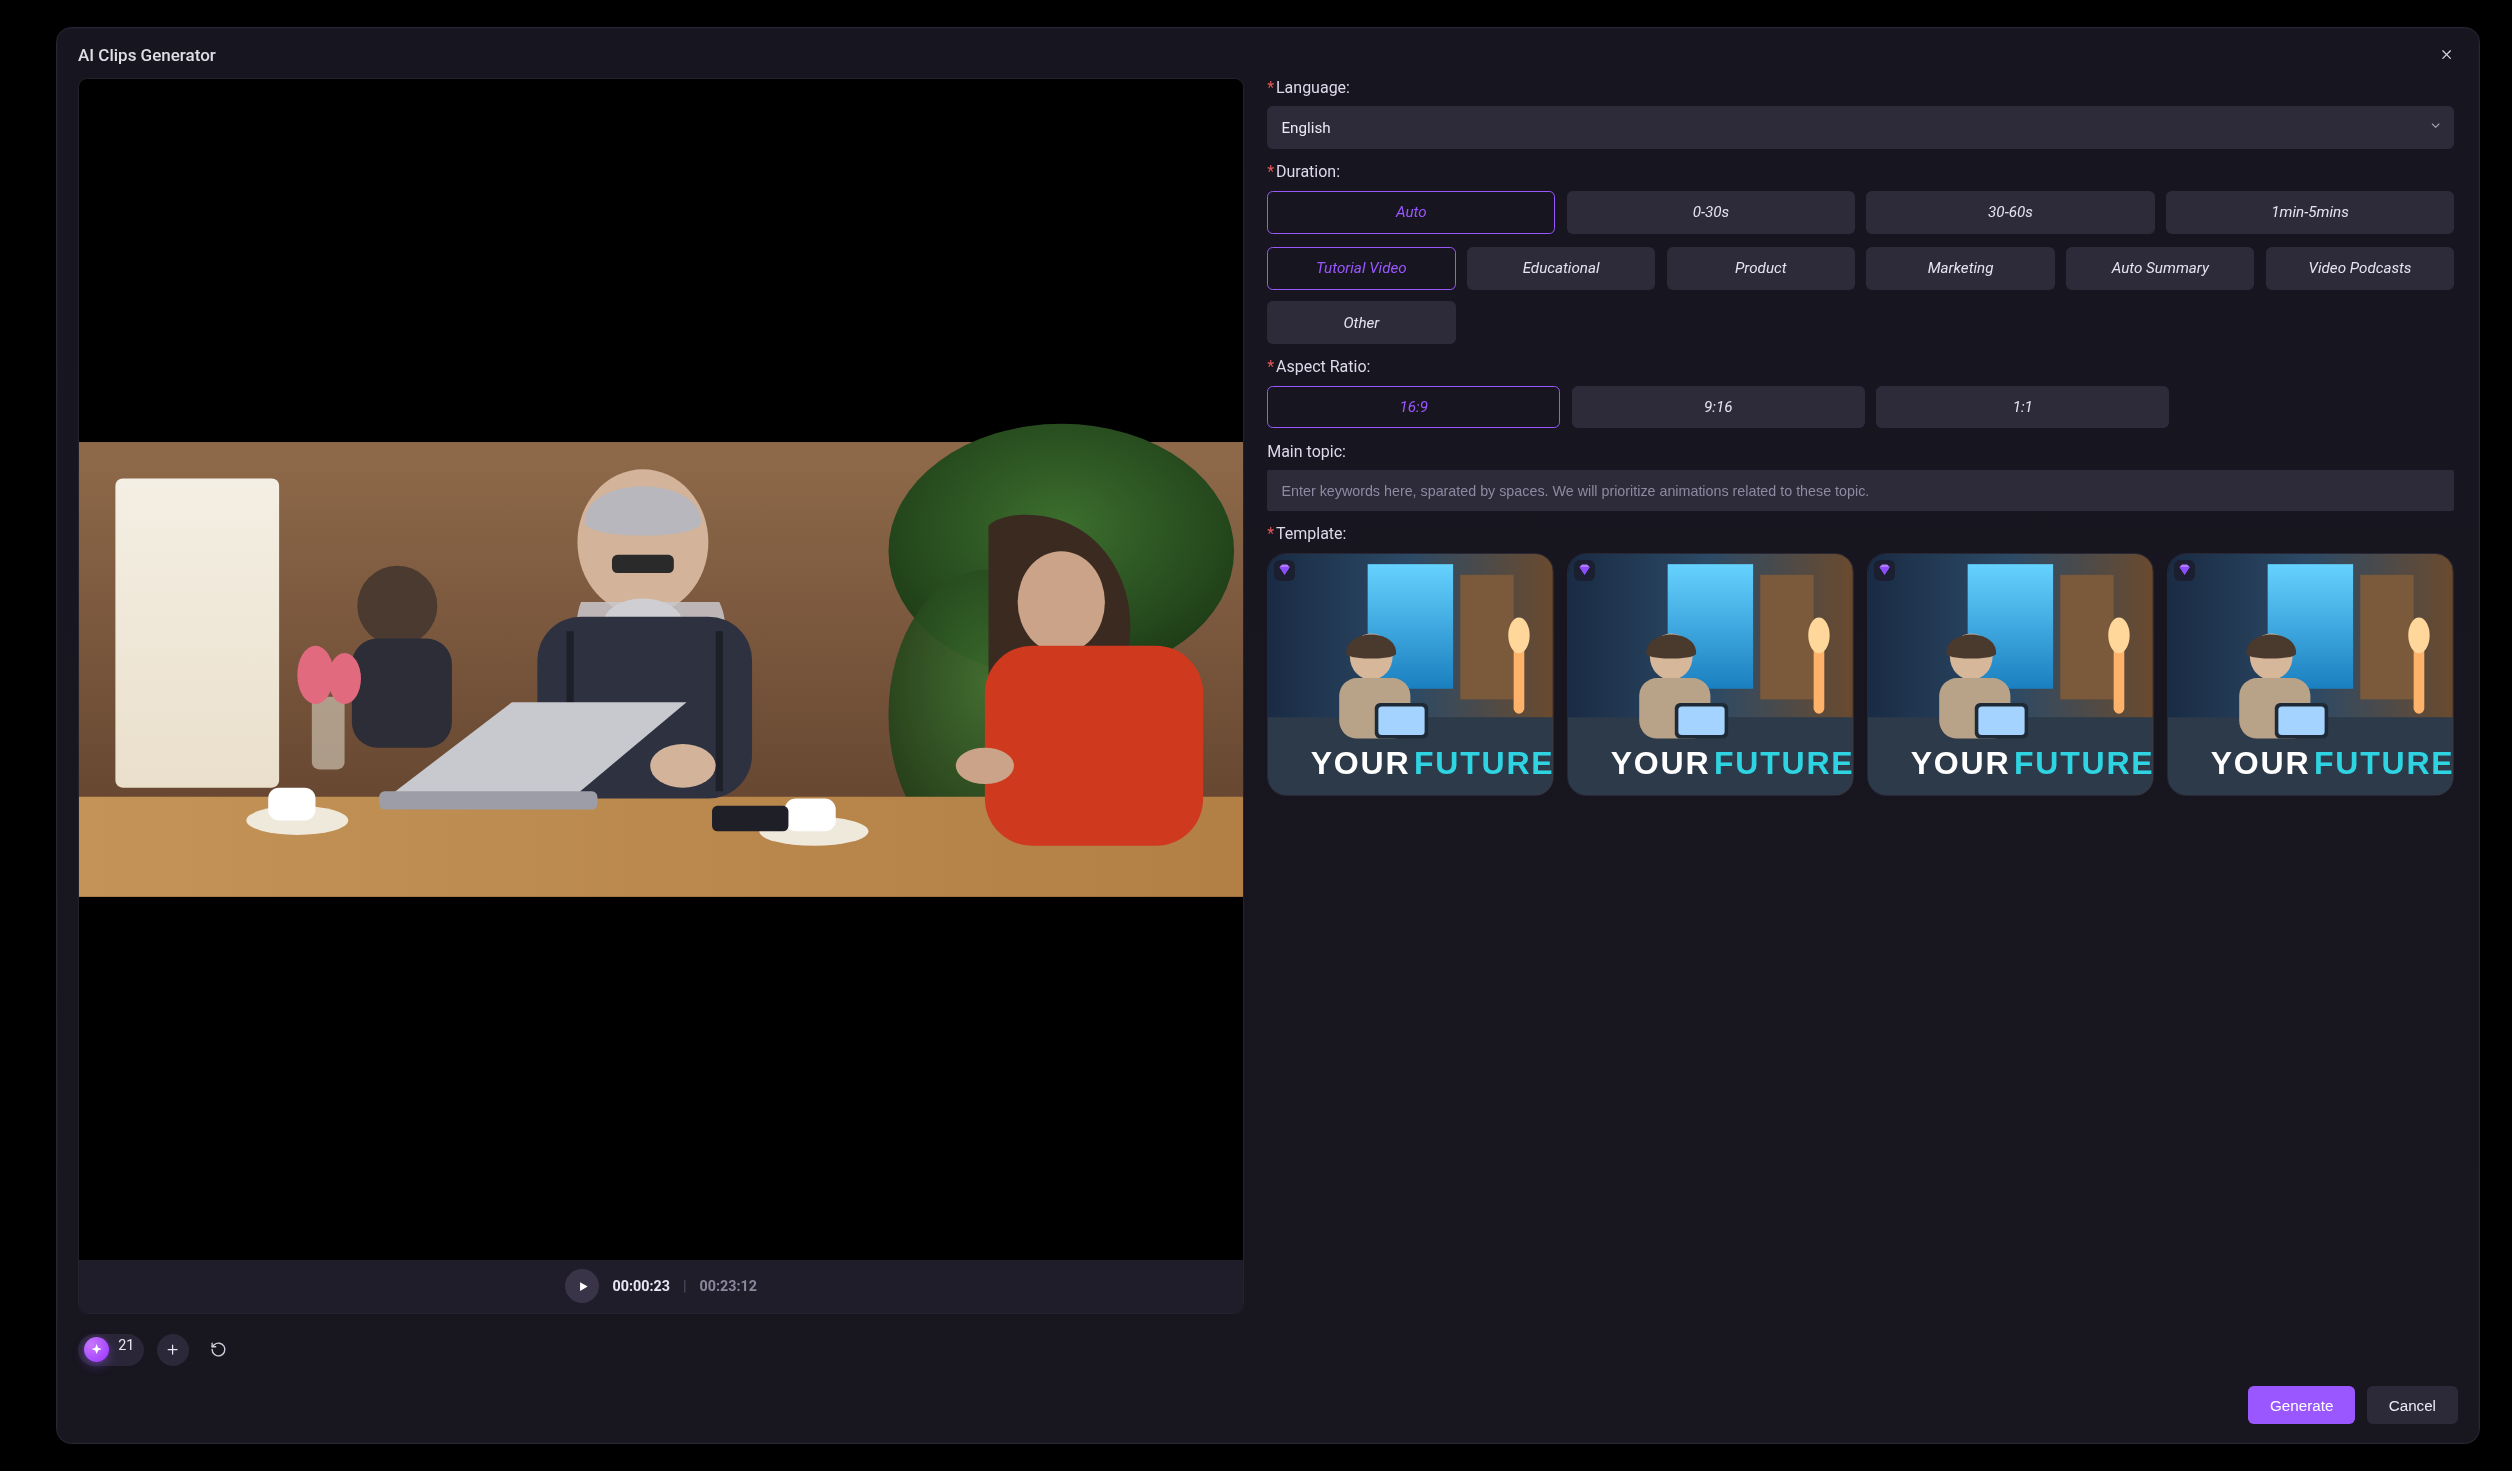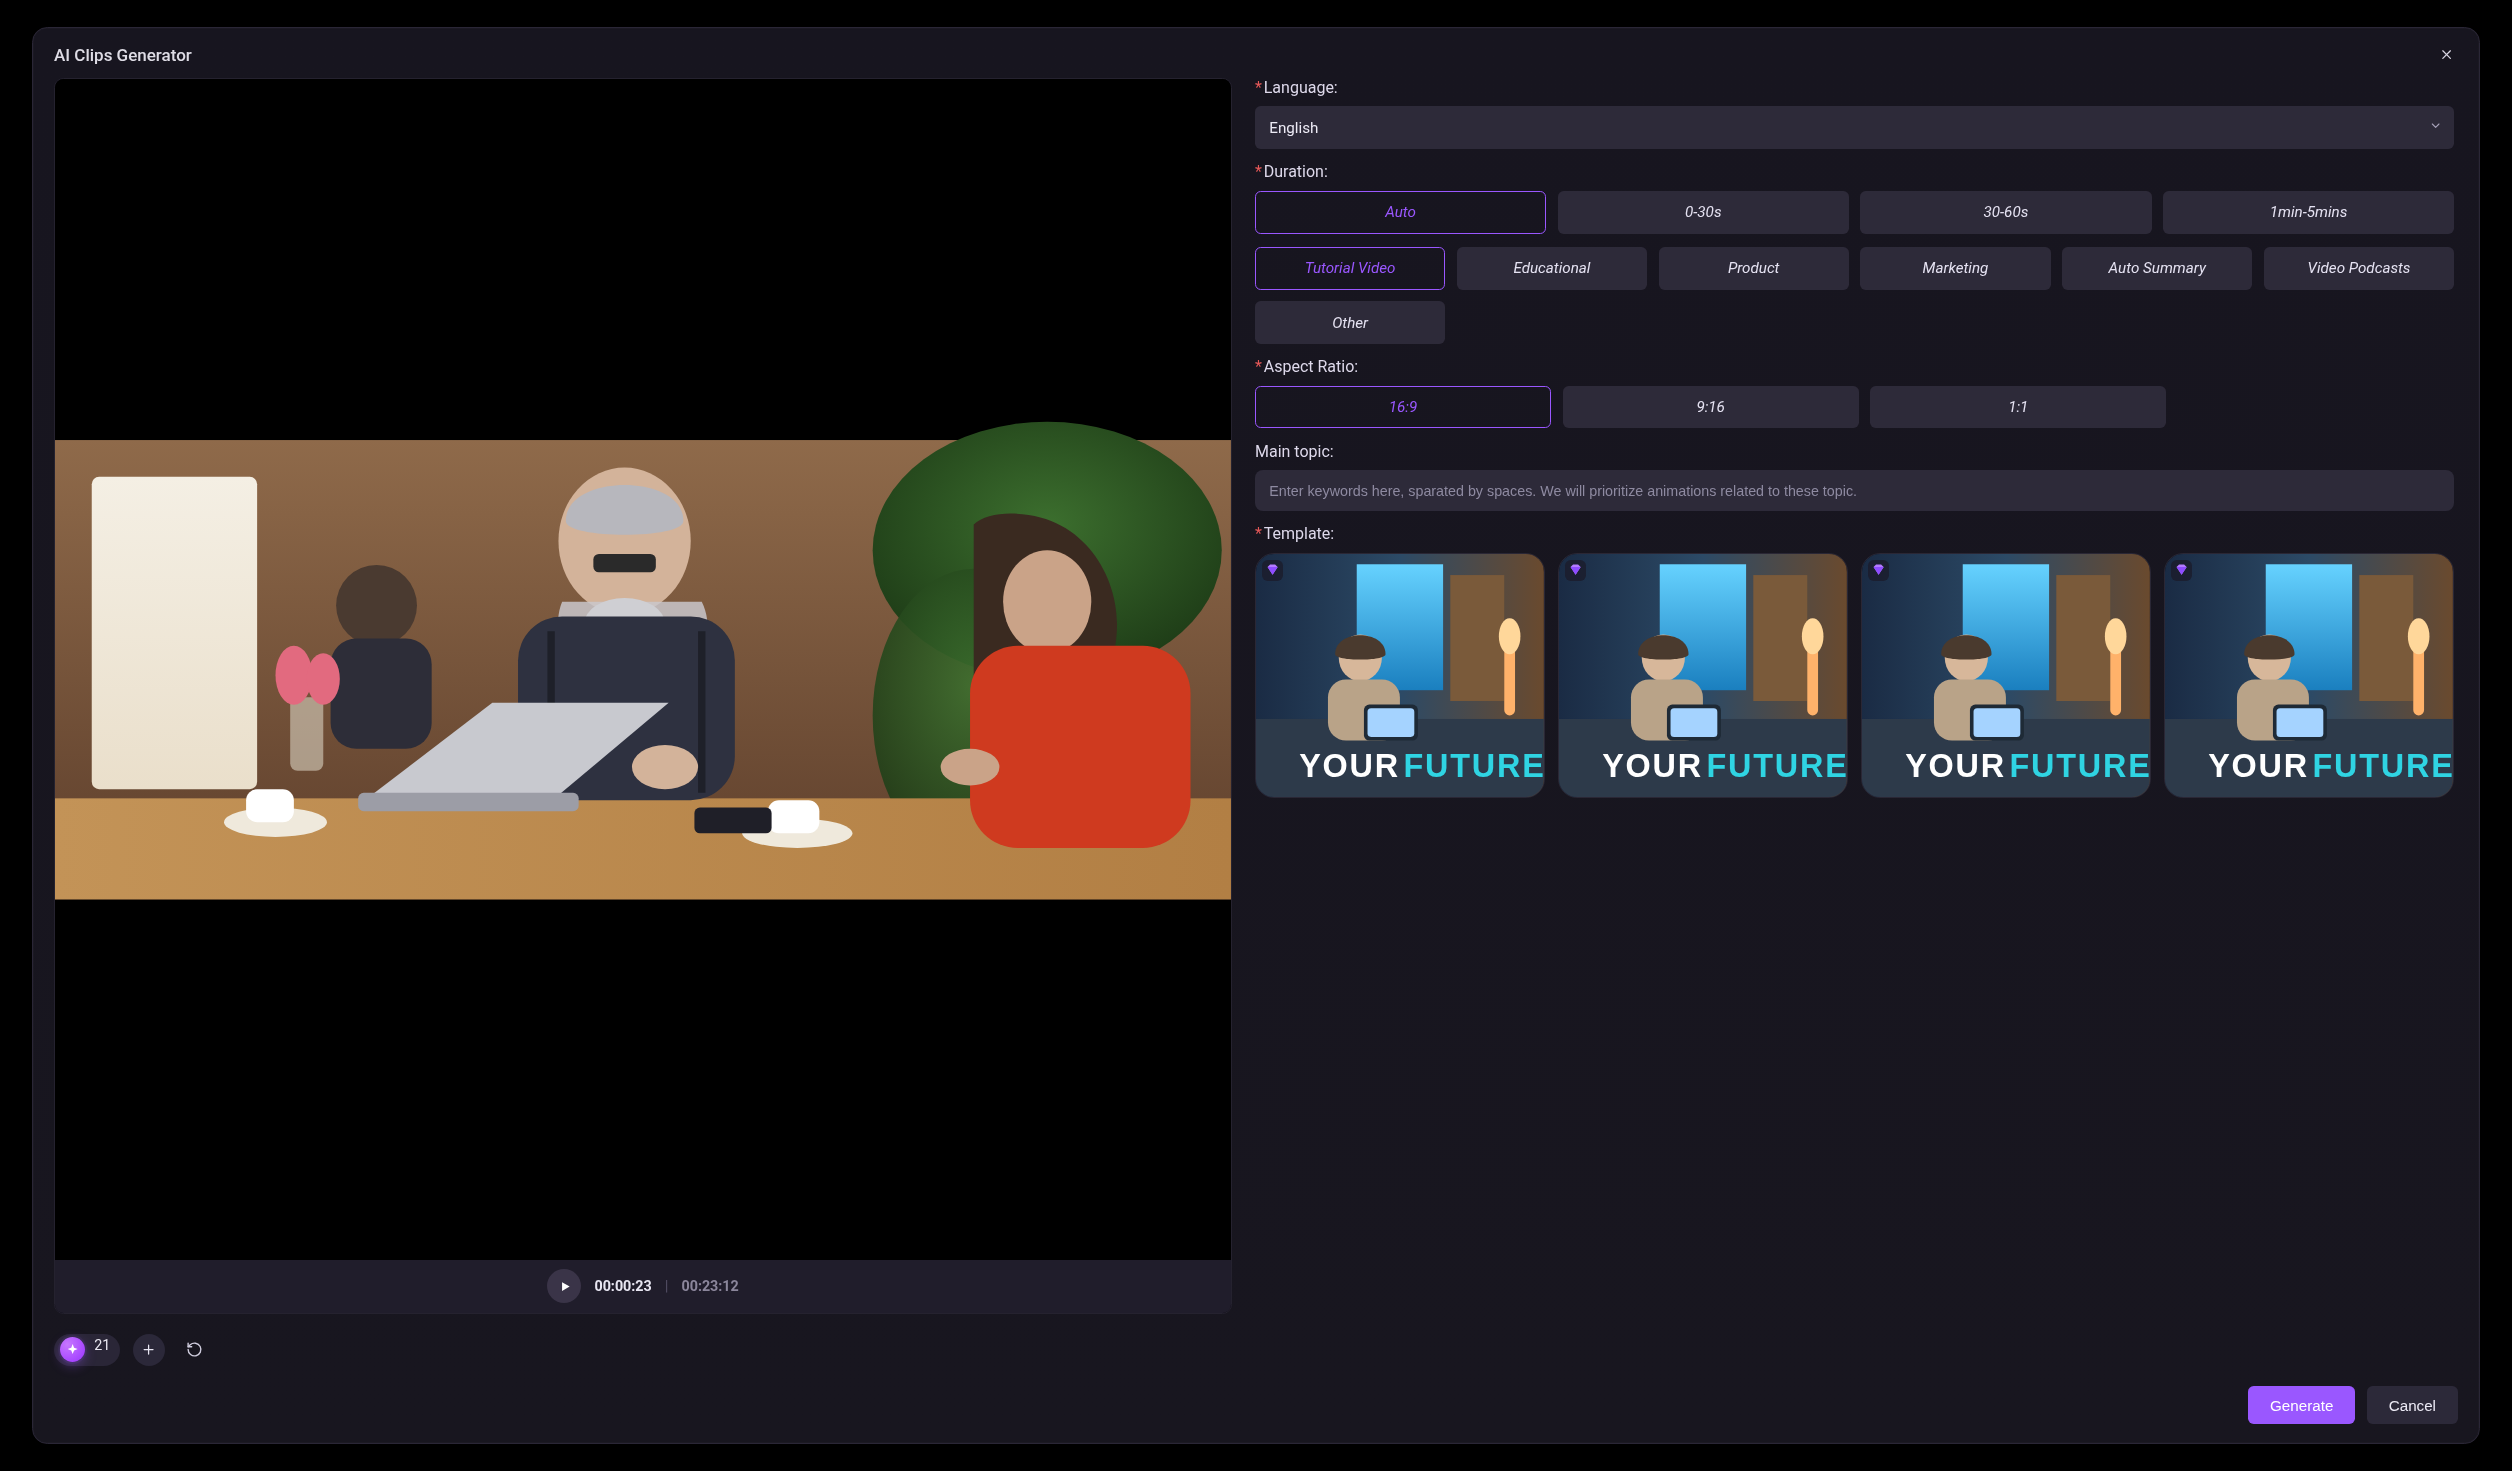--- a/index.html
+++ b/index.html
@@ -29,20 +29,21 @@
   }
   .modal{
     background:linear-gradient(180deg,#17151f 0%, #18161f 100%);
     border:1px solid #2a2636;
     border-radius:15.2px;
     box-shadow: 0 29px 76px var(--shadow), 0 0 0 1px rgba(255,255,255,0.02) inset;
     min-height: calc(100% - 0px);
     display:flex;
     flex-direction:column;
     overflow:hidden;
+    margin-left:24px;
   }
   .modal-header{
     display:flex;
     align-items:center;
     justify-content:space-between;
     padding:13.3px 19px 9.5px 21px;
   }
   .modal-title{
     font-size:17px;
     font-weight:500;
@@ -177,21 +178,21 @@
   }
   .chip.selected{
     background:transparent;
     color:var(--accent);
     border-color:var(--accent);
   }
   .input{
     width:100%;
     background:var(--chip);
     border:1px solid transparent;
-    border-radius:8px;
+    border-radius:2px;
     padding:11.4px 13.3px;
     color:#e5e2f2;
     font-size:14.3px;
   }
   .input::placeholder{color:#8e8aa1}
 
   .templates{display:grid; grid-template-columns:repeat(4,1fr); gap:13.3px}
   .template{
     position:relative;
     border-radius:19px;

